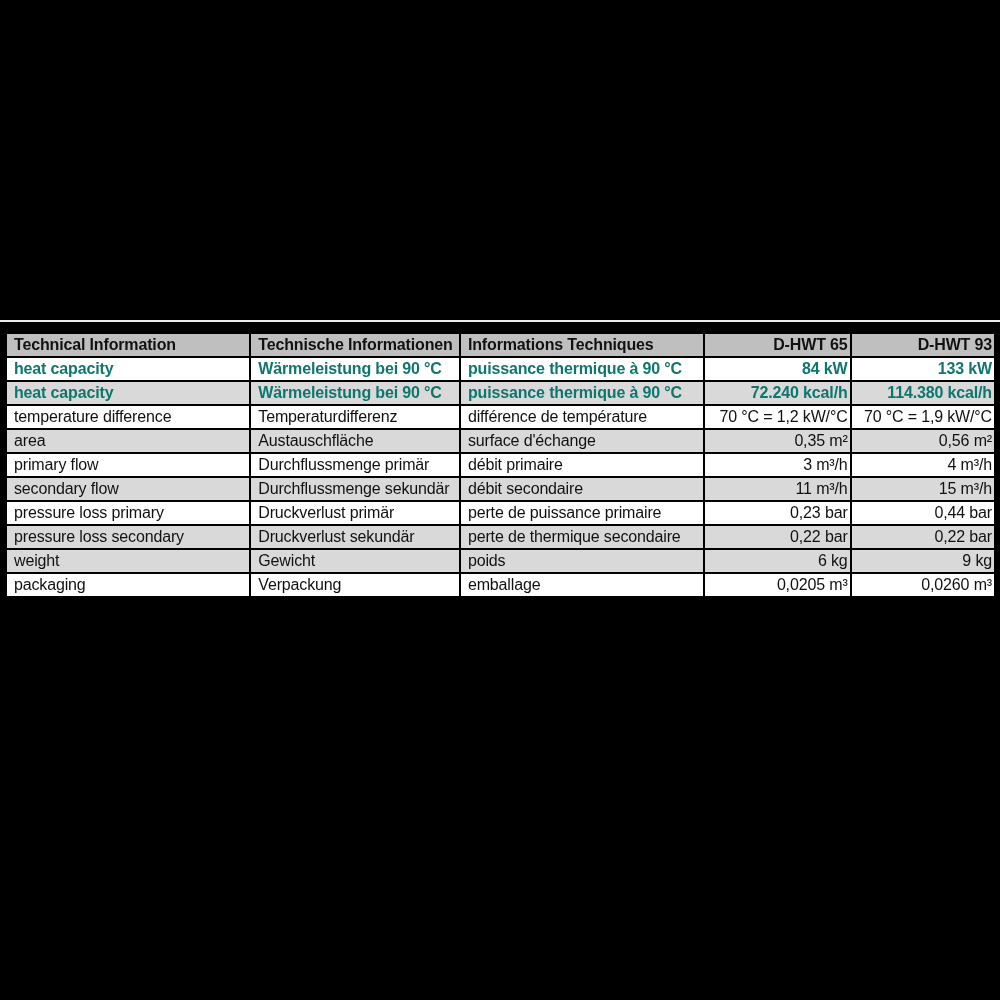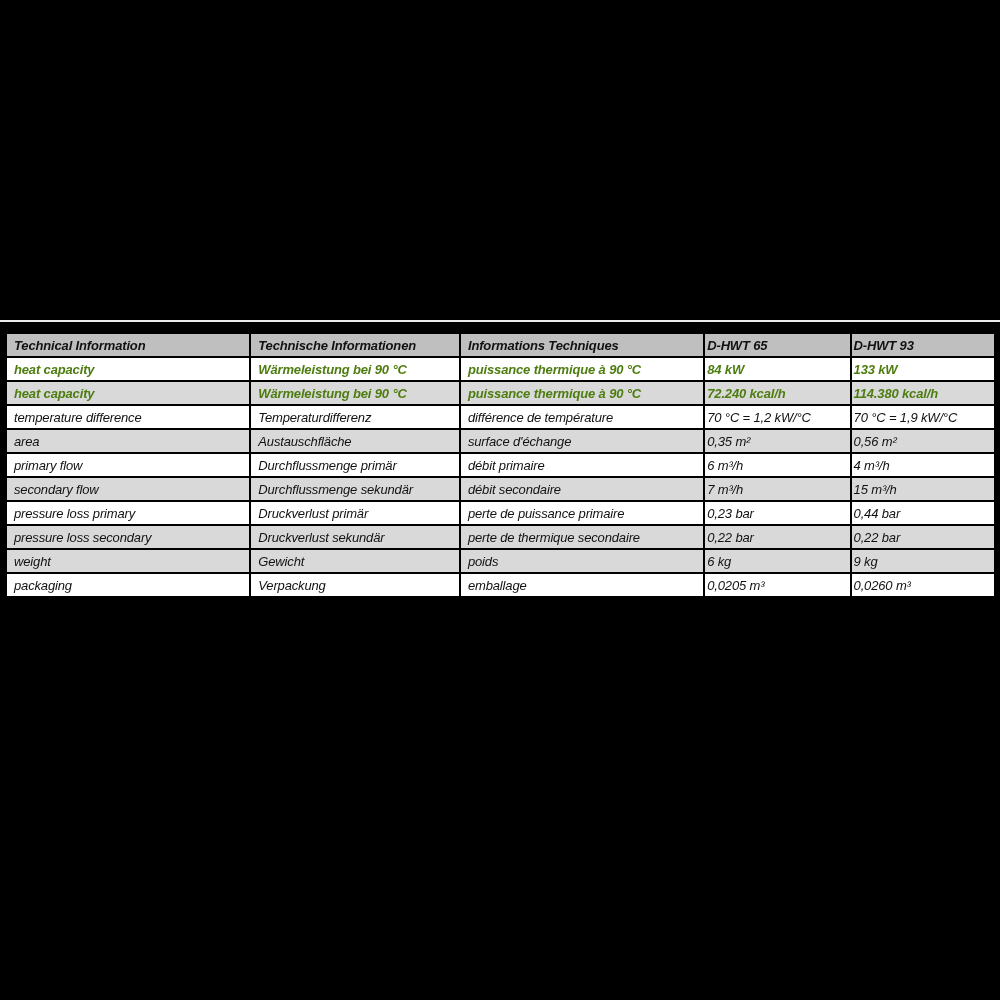--- a/index.html
+++ b/index.html
@@ -10,34 +10,34 @@
   }
   .page-topline {
     position:absolute; top:320px; left:0; width:1000px; height:2px;
     background:#ececec;
   }
   .table-wrap {
     position:absolute; top:329px; left:5px; width:991px;
   }
   table.spec {
     width:100%; border-collapse:collapse; table-layout:fixed;
-    font-size:13px; letter-spacing:-0.15px; color:#111;
-    border-top:5px solid #000; border-bottom:3px solid #000;font-style:italic;
+    font-size:16px; letter-spacing:-0.15px; color:#111;
+    border-top:5px solid #000; border-bottom:3px solid #000;
   }
   table.spec th, table.spec td {
     border:2px solid #000;
     height:22px; padding:0 2px 0 7px;
     text-align:left; vertical-align:middle;
     white-space:nowrap; overflow:hidden;
   }
   table.spec th { background:#bfbfbf; font-weight:bold; }
-  table.spec th.center, table.spec td.center { text-align:left; padding:0 2px; }
+  table.spec th.center, table.spec td.center { text-align:right; padding:0 2px; }
   tr.row-white td { background:#ffffff; }
   tr.row-gray  td { background:#d9d9d9; }
-  tr.hl td { color:#4d7c0f; font-weight:bold; }
+  tr.hl td { color:#0f766e; font-weight:bold; }
 </style>
 </head>
 <body>
 
 <div class="stage">
   <div class="page-topline"></div>
 
   <div class="table-wrap">
     <table class="spec">
       <colgroup>
@@ -82,28 +82,28 @@
             <td>area</td>
             <td>Austauschfläche</td>
             <td>surface d'échange</td>
             <td class="center">0,35 m²</td>
             <td class="center">0,56 m²</td>
           </tr>
           <tr class="row-white">
             <td>primary flow</td>
             <td>Durchflussmenge primär</td>
             <td>débit primaire</td>
-            <td class="center">6 m³/h</td>
+            <td class="center">3 m³/h</td>
             <td class="center">4 m³/h</td>
           </tr>
           <tr class="row-gray">
             <td>secondary flow</td>
             <td>Durchflussmenge sekundär</td>
             <td>débit secondaire</td>
-            <td class="center">7 m³/h</td>
+            <td class="center">11 m³/h</td>
             <td class="center">15 m³/h</td>
           </tr>
           <tr class="row-white">
             <td>pressure loss primary</td>
             <td>Druckverlust primär</td>
             <td>perte de puissance primaire</td>
             <td class="center">0,23 bar</td>
             <td class="center">0,44 bar</td>
           </tr>
           <tr class="row-gray">

